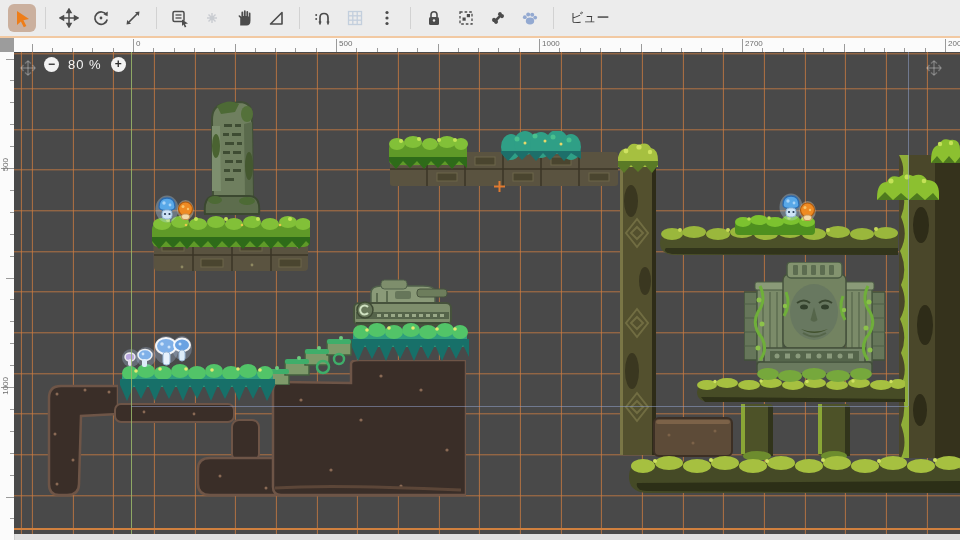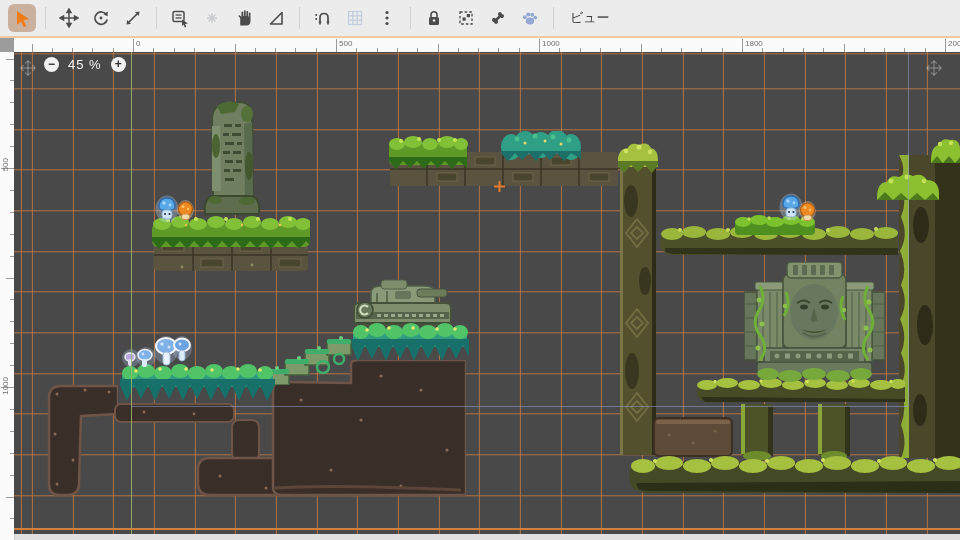--- a/index.html
+++ b/index.html
@@ -219,21 +219,21 @@
       <span class="tick-h" style="left: 809.2px; height: 4px;"></span>
       <span class="tick-h" style="left: 829.5px; height: 8px;"></span>
       <span class="tick-h" style="left: 849.8px; height: 4px;"></span>
       <span class="tick-h" style="left: 870.1px; height: 4px;"></span>
       <span class="tick-h" style="left: 890.4px; height: 4px;"></span>
       <span class="tick-h" style="left: 910.7px; height: 4px;"></span>
       <span class="tick-h" style="left: 931px; height: 13px;"></span>
       <span class="rlabel-h" style="left: 122px;">0</span>
       <span class="rlabel-h" style="left: 325px;">500</span>
       <span class="rlabel-h" style="left: 528px;">1000</span>
-      <span class="rlabel-h" style="left: 731px;">1800</span>
+      <span class="rlabel-h" style="left: 731px;">2700</span>
       <span class="rlabel-h" style="left: 934px;">2000</span>
     </div>
   <div id="ruler-v">
       <span class="tick-v" style="top: 6.5px; width: 8px;"></span>
       <span class="tick-v" style="top: 28.4px; width: 4px;"></span>
       <span class="tick-v" style="top: 50.3px; width: 4px;"></span>
       <span class="tick-v" style="top: 72.2px; width: 4px;"></span>
       <span class="tick-v" style="top: 94.1px; width: 4px;"></span>
       <span class="tick-v" style="top: 116px; width: 13px;"></span>
       <span class="tick-v" style="top: 137.9px; width: 4px;"></span>
@@ -901,17 +901,17 @@
           <g stroke="rgba(255,255,255,0.25)" stroke-width="1.5">
             <line x1="8" y1="1" x2="8" y2="15"></line>
             <line x1="1" y1="8" x2="15" y2="8"></line>
             <path d="M5,3.5 L8,1 L11,3.5 M5,12.5 L8,15 L11,12.5 M3.5,5 L1,8 L3.5,11 M12.5,5 L15,8 L12.5,11" fill="none"></path>
           </g>
         </svg>
     </div>
 
     <div id="zoomctl">
       <div class="zbtn">−</div>
-      <div id="zoomval">45 %</div>
+      <div id="zoomval">80 %</div>
       <div class="zbtn">+</div>
     </div>
   </div>
 </div>
 
 </body></html>

